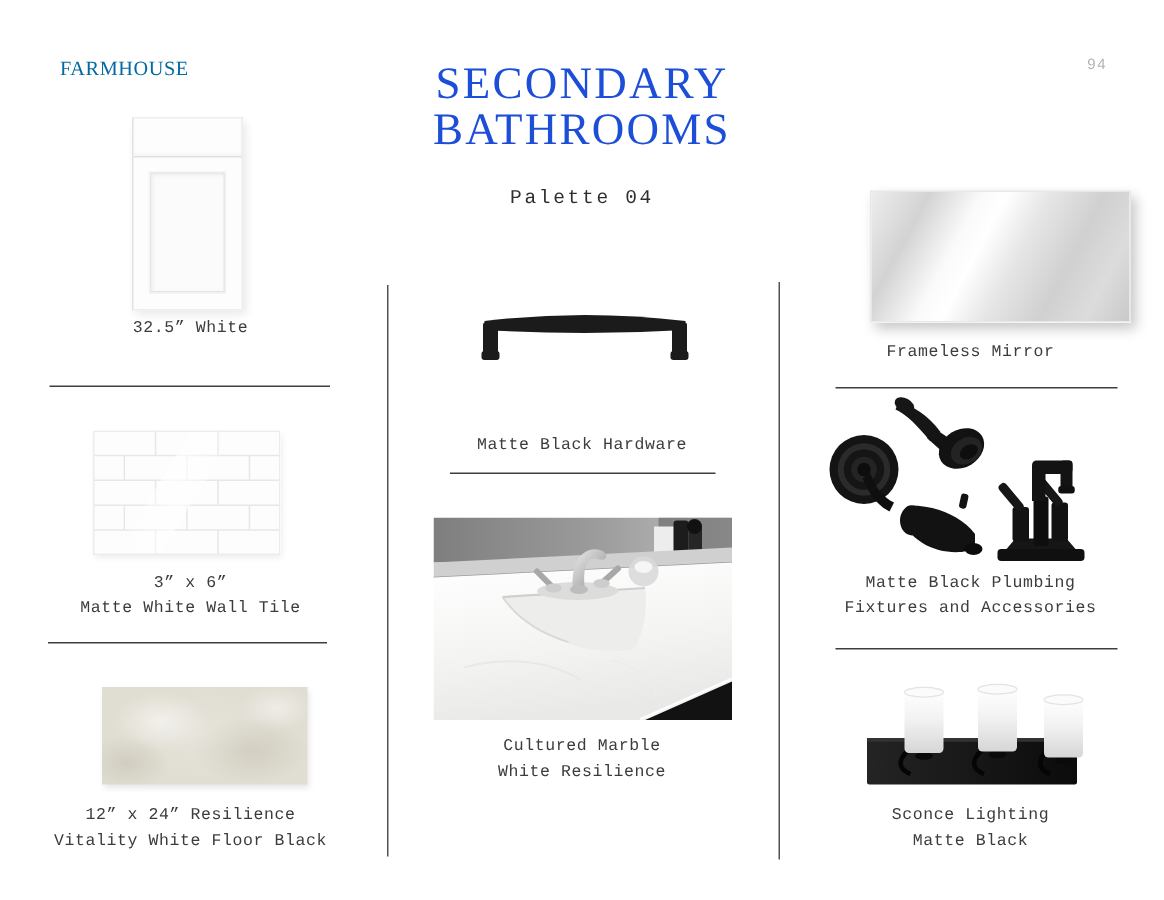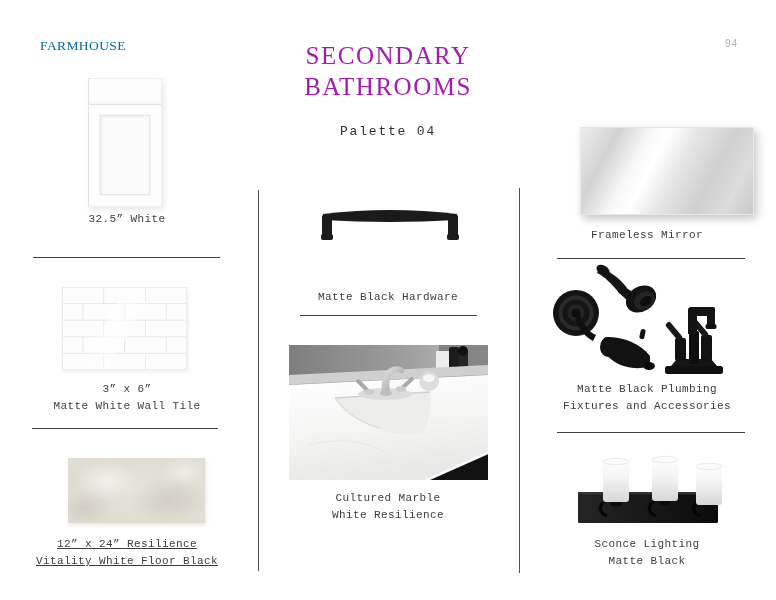--- a/index.html
+++ b/index.html
@@ -5,29 +5,29 @@
   html,body{margin:0;padding:0;background:#ffffff;}
   .page{position:relative;width:776px;height:600px;background:#ffffff;overflow:hidden;
         font-family:"Liberation Mono","DejaVu Sans Mono",monospace;}
 
   
   .brand{position:absolute;left:40px;top:38px;font-family:"Liberation Serif","DejaVu Serif",serif;
          font-size:13.5px;letter-spacing:.4px;color:#0369a1;}
   .pagenum{position:absolute;right:38px;top:38px;font-family:"Liberation Sans","DejaVu Sans",sans-serif;
          font-size:10px;letter-spacing:1px;color:#b3b3b3;}
   .title{position:absolute;left:268px;top:40px;width:240px;text-align:center;
-         font-family:"Liberation Serif","DejaVu Serif",serif;font-size:25px;letter-spacing:1.5px;
-         line-height:31px;color:#a21caf;}
+         font-family:"Liberation Serif","DejaVu Serif",serif;font-size:30px;letter-spacing:1.5px;
+         line-height:31px;color:#1d4ed8;}
   .subtitle{position:absolute;left:288px;top:124px;width:200px;text-align:center;
          font-size:13px;letter-spacing:1.8px;color:#2e2e2e;}
   .label{position:absolute;text-align:center;font-size:11px;letter-spacing:.4px;
          line-height:17px;color:#3c3c3c;}
   .lbl-cab{left:27px;top:211px;width:200px;}
   .lbl-wall{left:27px;top:381px;width:200px;}
-  .lbl-floor{left:27px;top:536px;width:200px;text-decoration:underline;}
+  .lbl-floor{left:27px;top:536px;width:200px;}
   .lbl-hdw{left:288px;top:289px;width:200px;}
   .lbl-ctr{left:288px;top:490px;width:200px;}
   .lbl-mir{left:547px;top:227px;width:200px;}
   .lbl-plb{left:547px;top:381px;width:200px;}
   .lbl-scn{left:547px;top:536px;width:200px;}
 
   
   .vdiv{position:absolute;width:1px;background:#525252;}
   .vdiv-left{left:258px;top:190px;height:381px;}
   .vdiv-right{left:519px;top:188px;height:385px;}

